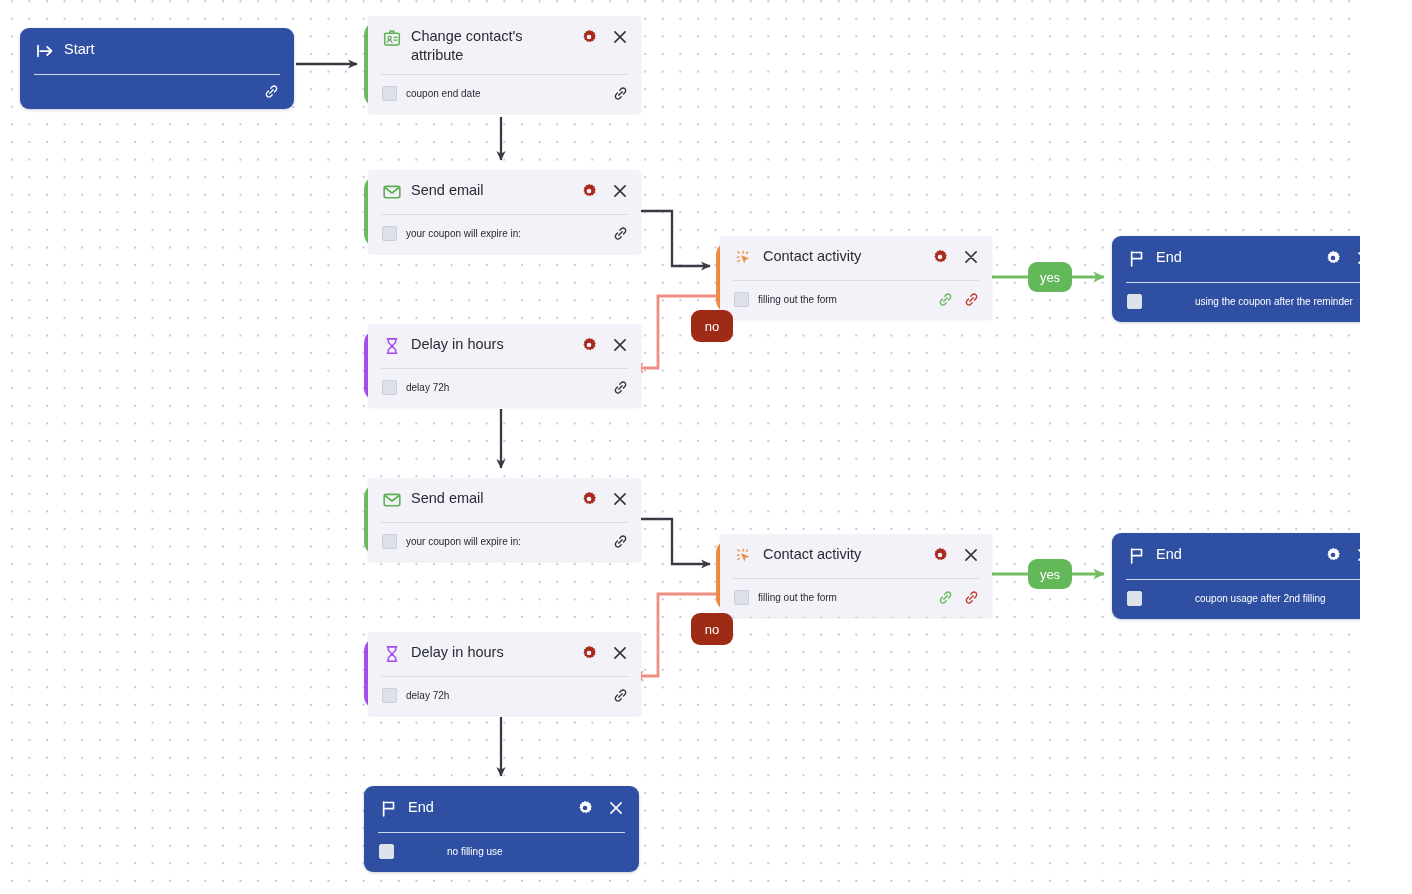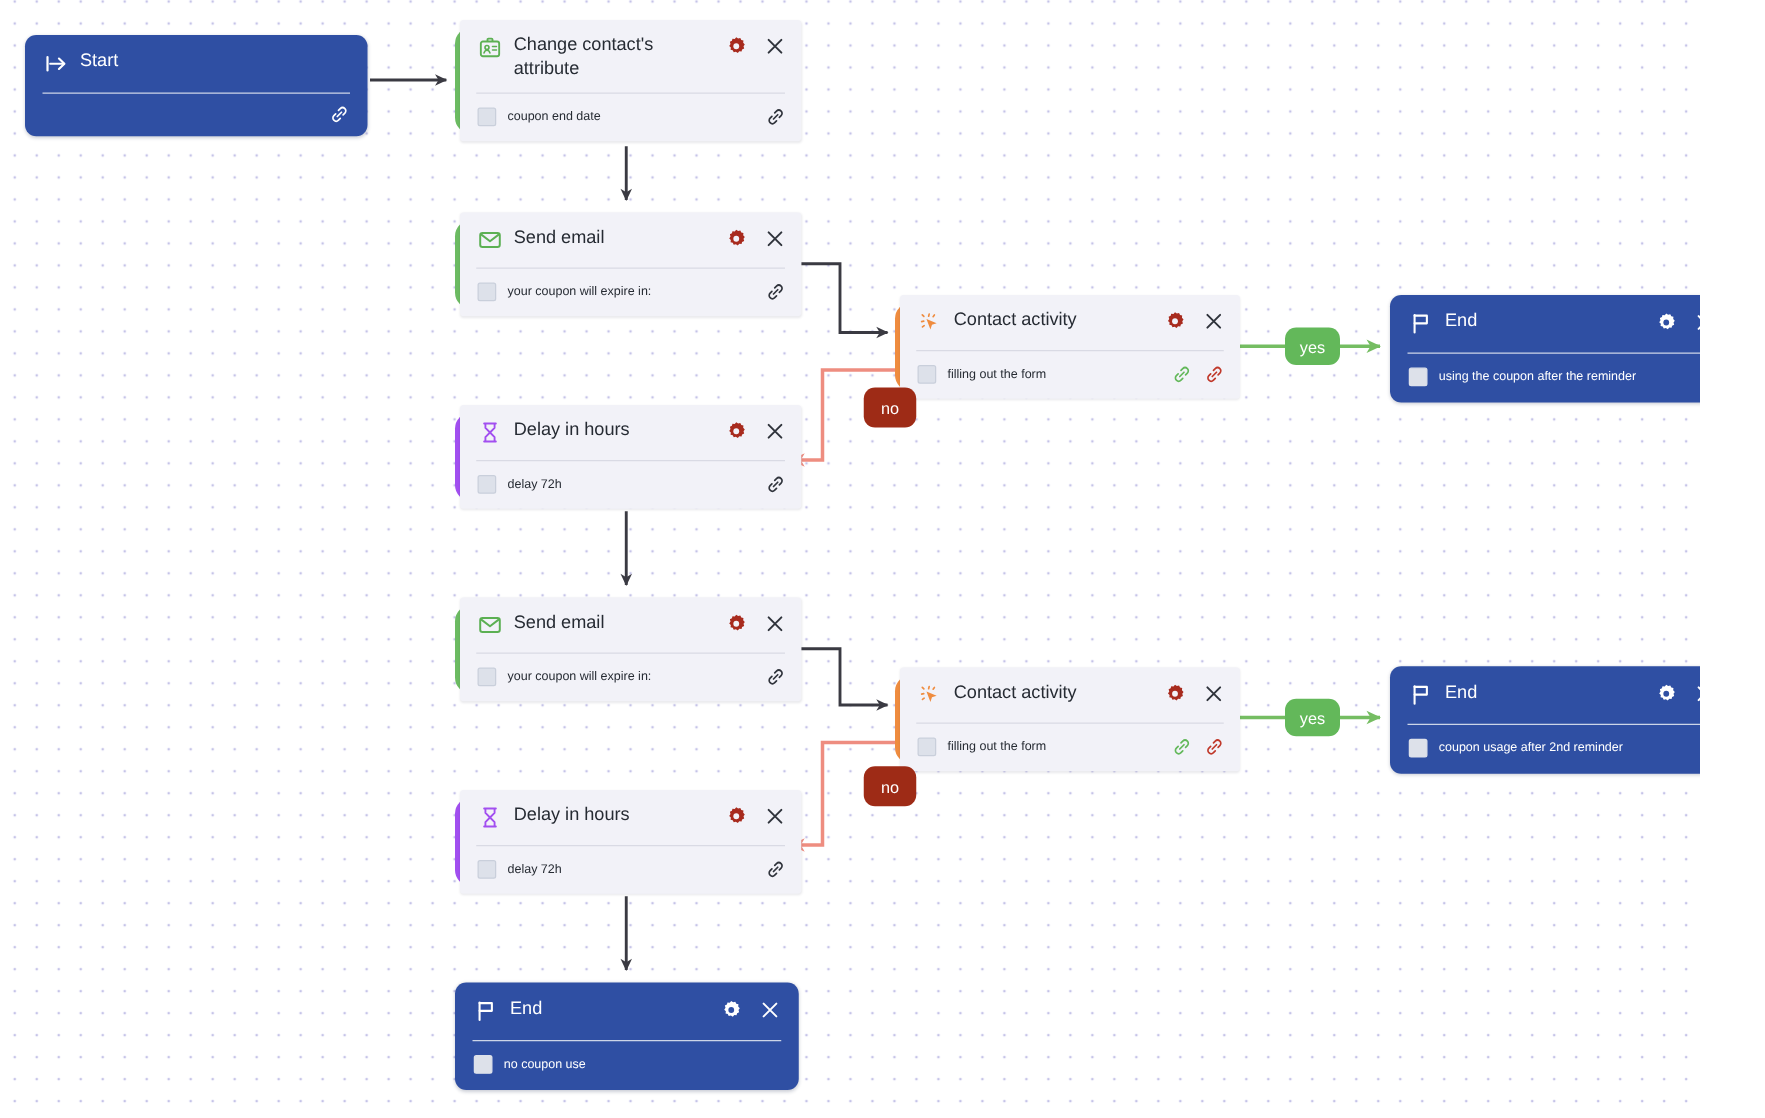--- a/index.html
+++ b/index.html
@@ -136,21 +136,21 @@
   .node.dark .card {
     margin-left: 0;
     background: #2f4fa3;
     border-radius: 9px;
     box-shadow: 0 1px 3px rgba(20,30,70,0.22);
   }
   .node.dark .head-title { color: #ffffff; }
   .node.dark .body-label { color: #ffffff; }
   .node.dark .divider { background: #e9ecf5; margin: 0 14px; opacity: .85; }
   .node.dark .card-head { padding: 12px 14px 10px 15px; }
-  .node.dark .card-body { padding: 10px 14px 12px 15px; }
+  .node.dark .card-body { padding: 10px 14px 12px 15px; gap: 44px; }
   .node.dark .swatch { background: #dde1ea; border-color: #dde1ea; }
 
   .badge {
     position: absolute;
     z-index: 6;
     display: flex;
     align-items: center;
     justify-content: center;
     color: #ffffff;
     font-size: 13px;
@@ -485,21 +485,21 @@
             <circle cx="12" cy="12" r="3.1" fill="#2f4fa3"></circle>
           </svg>
           <svg class="icon-btn" viewBox="0 0 24 24">
             <path d="M5.2 5.2 L18.8 18.8 M18.8 5.2 L5.2 18.8" stroke="#ffffff" stroke-width="2.1" stroke-linecap="round"></path>
           </svg>
         </div>
       </div>
       <div class="divider"></div>
       <div class="card-body">
         <div class="swatch"></div>
-        <div class="body-label">coupon usage after 2nd reminder</div>
+        <div class="body-label">coupon usage after 2nd filling</div>
       </div>
     </div>
   </div>
 
   <div class="node" style="left:364px; top:632px; width:277px;">
     <div class="accent" style="background:#a24ff0;"></div>
     <div class="card">
       <div class="card-head">
         <svg class="head-icon" viewBox="0 0 24 24">
           <path d="M6.4 3.4 L17.6 3.4 M6.4 20.6 L17.6 20.6" stroke="#a24ff0" stroke-width="1.9" stroke-linecap="round"></path>
@@ -546,21 +546,21 @@
             <circle cx="12" cy="12" r="3.1" fill="#2f4fa3"></circle>
           </svg>
           <svg class="icon-btn" viewBox="0 0 24 24">
             <path d="M5.2 5.2 L18.8 18.8 M18.8 5.2 L5.2 18.8" stroke="#ffffff" stroke-width="2.1" stroke-linecap="round"></path>
           </svg>
         </div>
       </div>
       <div class="divider"></div>
       <div class="card-body">
         <div class="swatch"></div>
-        <div class="body-label">no coupon use</div>
+        <div class="body-label">no filling use</div>
       </div>
     </div>
   </div>
 
   <div class="badge no" style="left:655px; top:310px; width:42px; height:32px;">no</div>
 
   <div class="badge yes" style="left:1028px; top:262px; width:44px; height:30px;">yes</div>
 
   <div class="badge no" style="left:655px; top:613px; width:42px; height:32px;">no</div>
 

